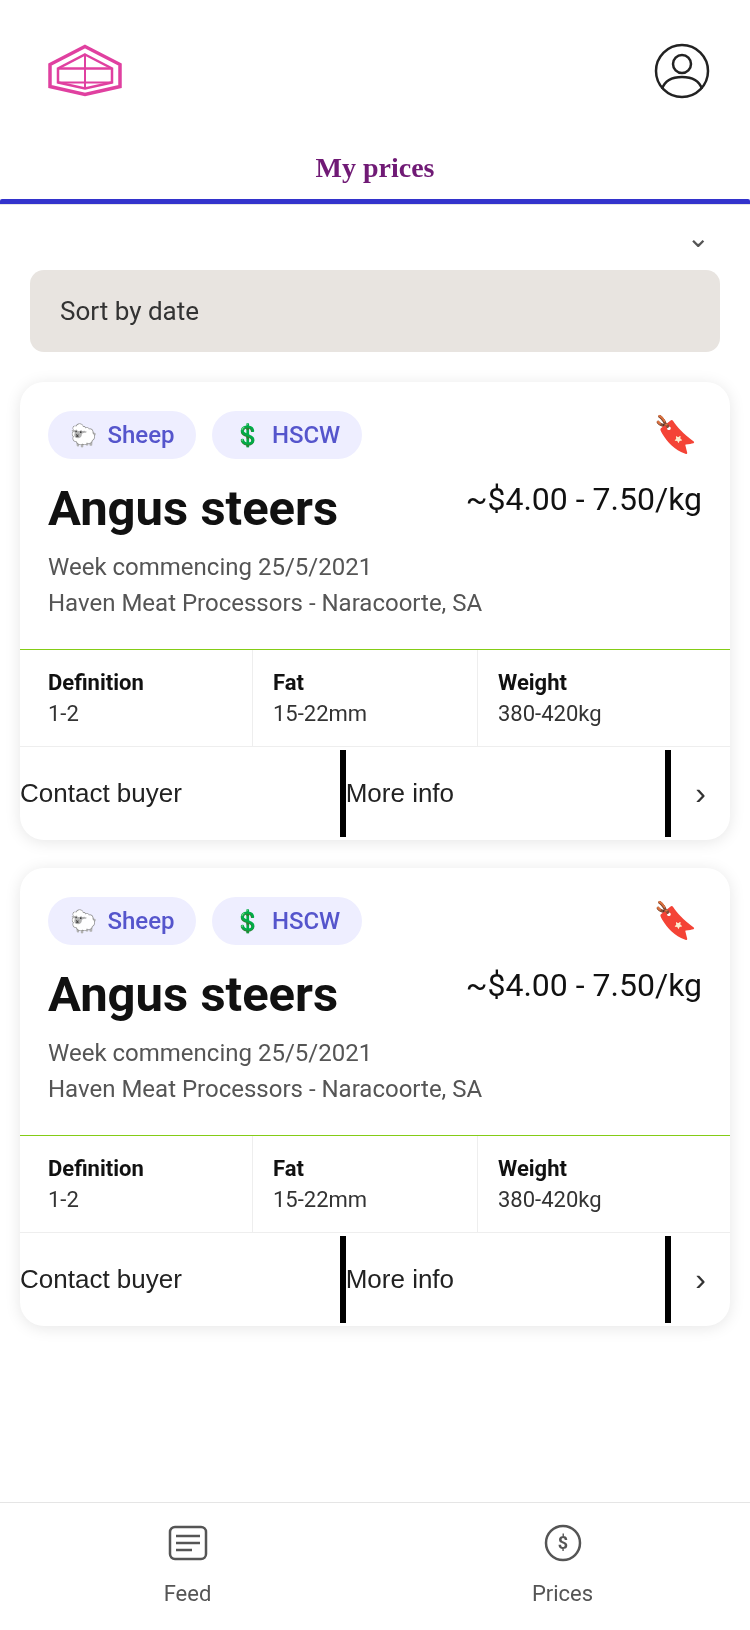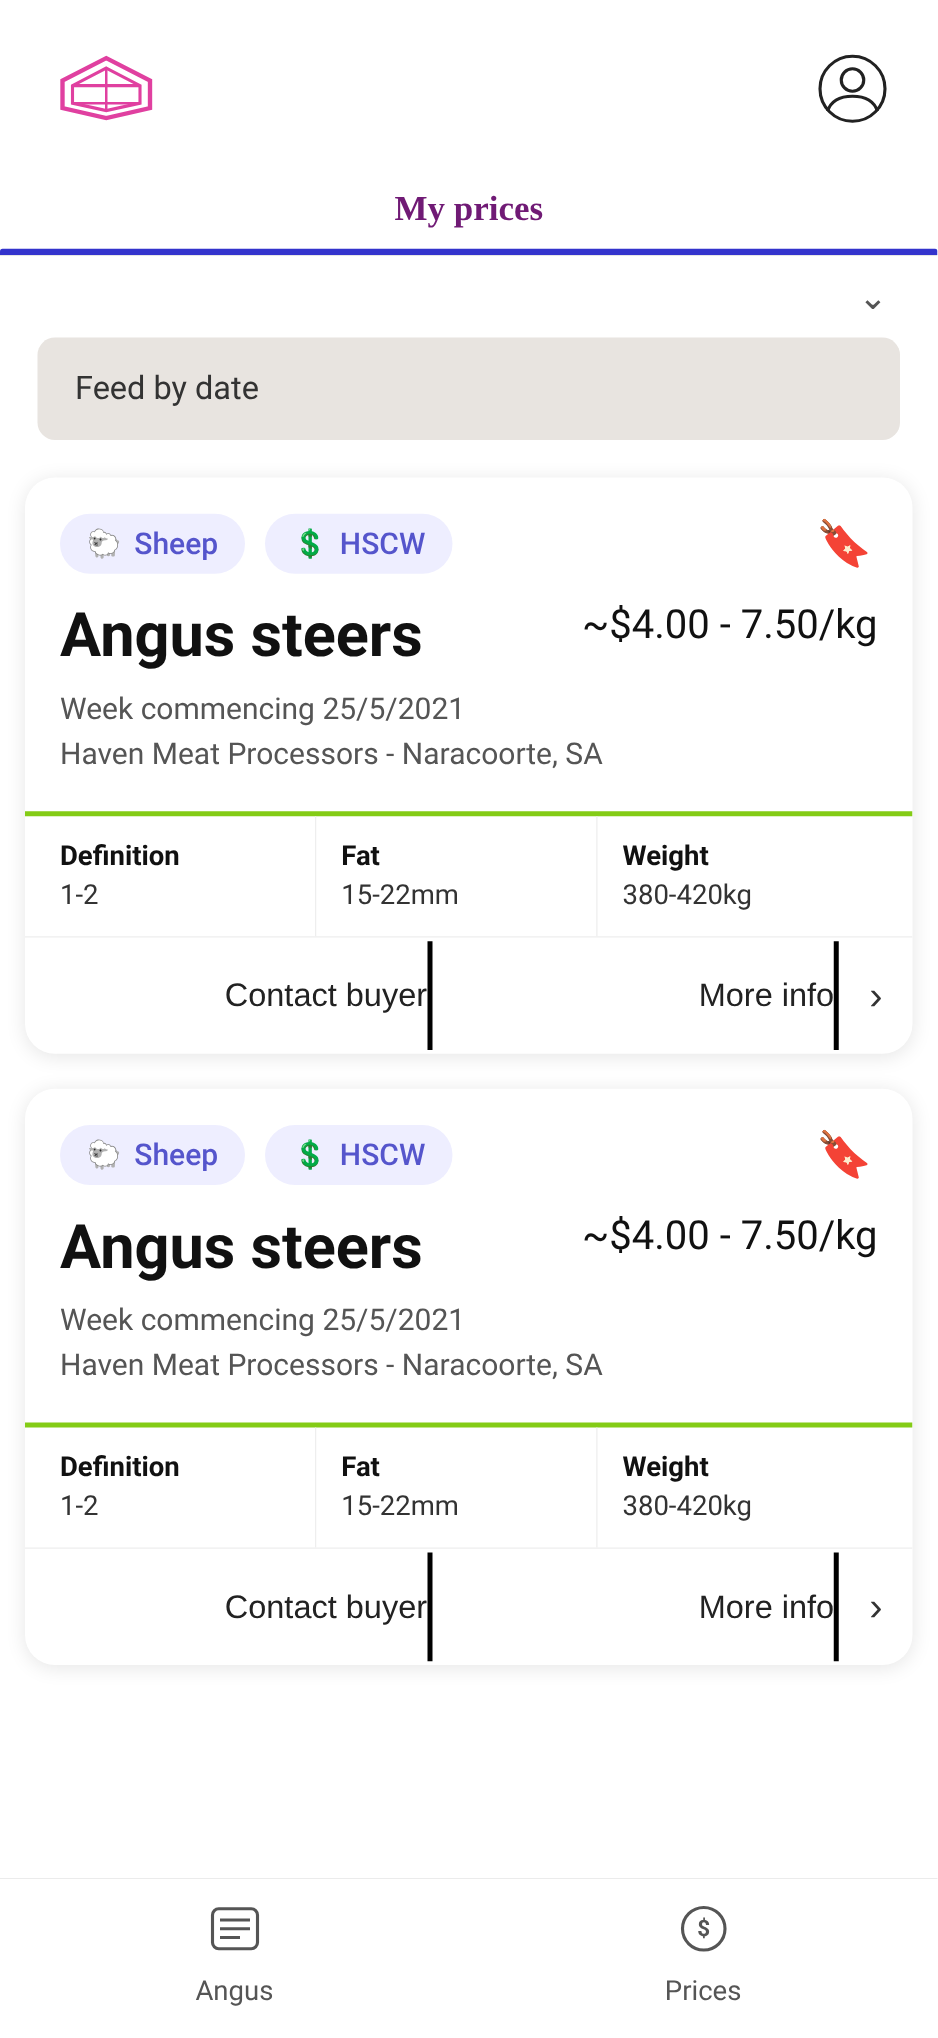--- a/index.html
+++ b/index.html
@@ -150,21 +150,21 @@
     .listing-sub {
       font-size: 24px;
       color: #555;
       line-height: 1.5;
       margin-bottom: 28px;
     }
 
     
     .specs-row {
       display: flex;
-      border-top: 4px solid #84cc16;
+      border-top: 1px solid #84cc16;
       margin: 0 -28px;
       padding: 0 28px;
     }
     .spec {
       flex: 1;
       padding: 20px 0;
       border-right: 1px solid #eee;
     }
     .spec:last-child {
       border-right: none;
@@ -188,22 +188,22 @@
       border-top: 1px solid #eee;
     }
     .action-btn {
       flex: 1;
       padding: 28px 0;
       background: none;
       border: none;
       font-size: 26px;
       color: #222;
       cursor: pointer;
-      text-align: right;
-      border-right: 4px solid #000000;
+      text-align: left;
+      border-right: 6px solid #000000;
     }
     .action-btn:last-of-type {
       border-right: none;
     }
     .arrow-btn {
       padding: 28px 24px;
       background: none;
       border: none;
       cursor: pointer;
       font-size: 32px;
@@ -273,21 +273,21 @@
   </div>
 </div>
 
 <div class="chevron-row">
   <button style="background:none;border:none;cursor:pointer;">
     <span class="chevron-down">⌄</span>
   </button>
 </div>
 
 <div class="sort-bar">
-  <span>Feed by date</span>
+  <span>Sort by date</span>
 </div>
 
 <div class="listing-card">
   <div class="tags-row">
     <div class="tag">
       <span class="tag-icon">🐑</span>
       <span>Sheep</span>
     </div>
     <div class="tag">
       <span class="tag-icon">💲</span>
@@ -392,21 +392,21 @@
 <nav class="bottom-nav">
   <div class="nav-item">
     <div class="nav-icon">
       <svg width="44" height="40" viewBox="0 0 44 40" fill="none" xmlns="http://www.w3.org/2000/svg">
         <rect x="4" y="4" width="36" height="32" rx="5" stroke="#555" stroke-width="2.5" fill="none"></rect>
         <line x1="10" y1="13" x2="34" y2="13" stroke="#555" stroke-width="2.5"></line>
         <line x1="10" y1="20" x2="34" y2="20" stroke="#555" stroke-width="2.5"></line>
         <line x1="10" y1="27" x2="26" y2="27" stroke="#555" stroke-width="2.5"></line>
       </svg>
     </div>
-    <span class="nav-label">Angus</span>
+    <span class="nav-label">Feed</span>
   </div>
   <div class="nav-item">
     <div class="nav-icon">
       <svg width="44" height="40" viewBox="0 0 44 40" fill="none" xmlns="http://www.w3.org/2000/svg">
         <circle cx="22" cy="20" r="17" stroke="#555" stroke-width="2.5" fill="none"></circle>
         <text x="22" y="26" text-anchor="middle" fill="#555" font-size="18" font-weight="bold">$</text>
       </svg>
     </div>
     <span class="nav-label">Prices</span>
   </div>

